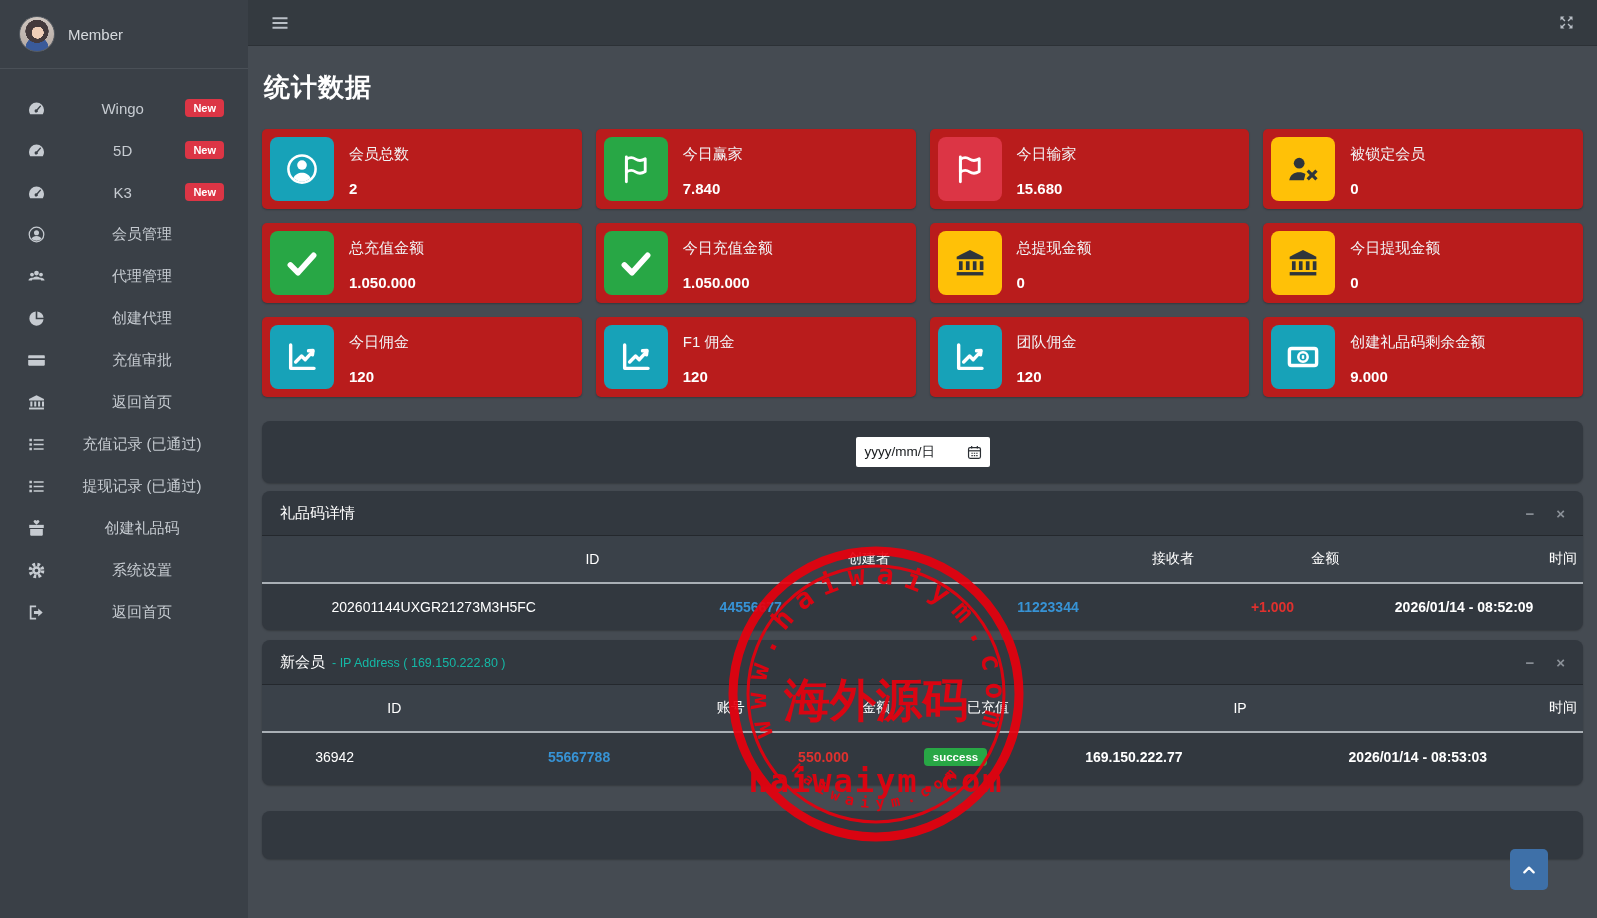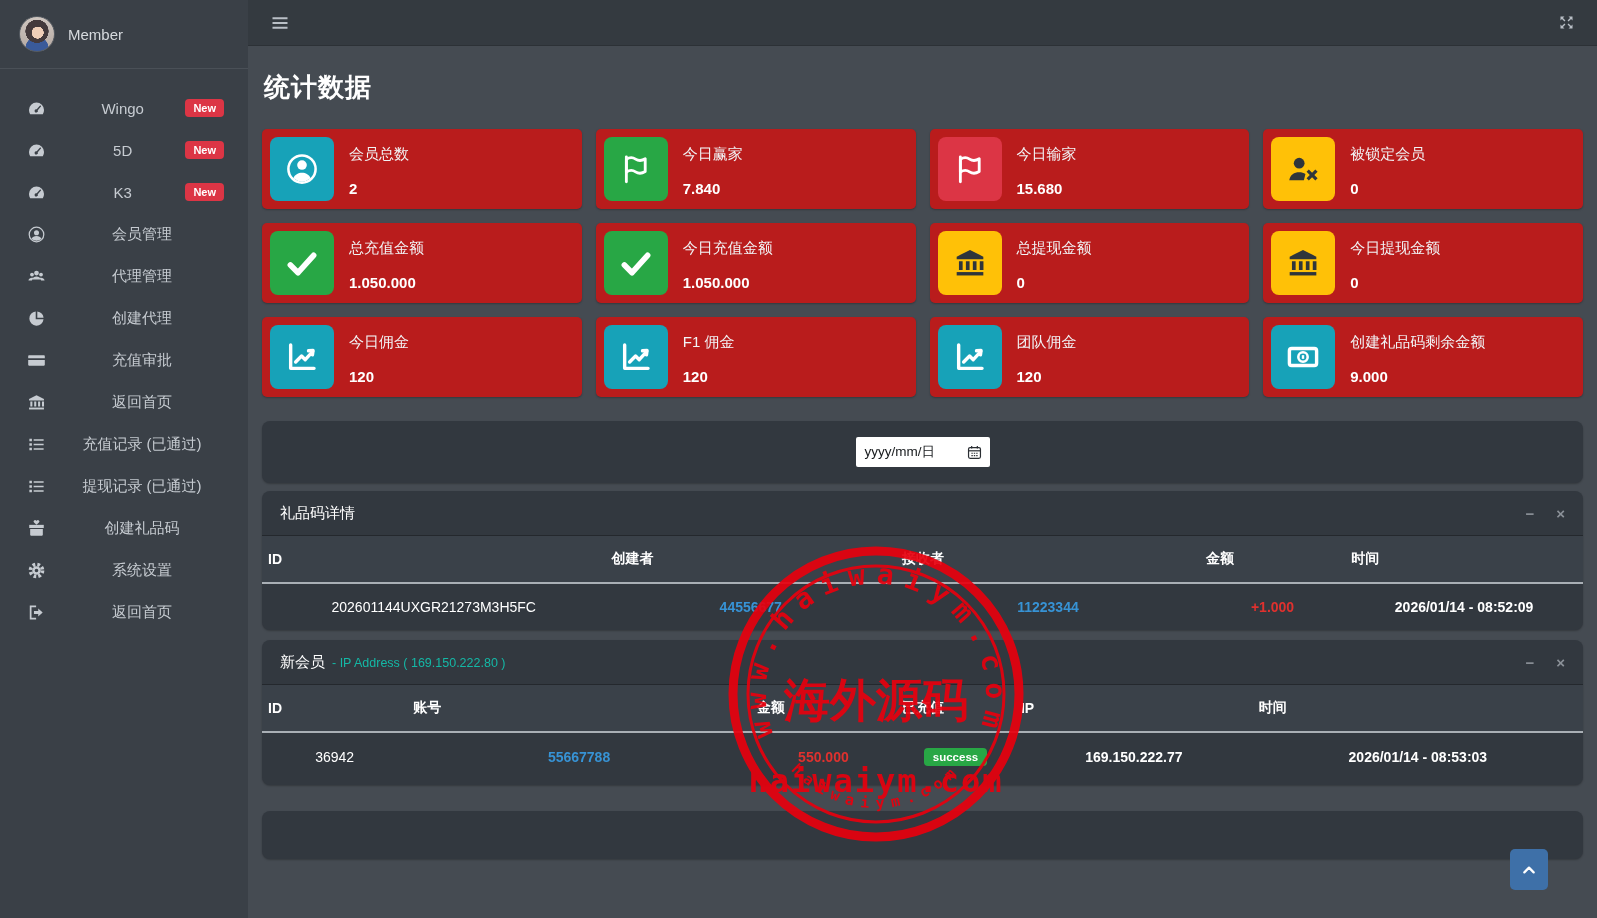--- a/index.html
+++ b/index.html
@@ -56,21 +56,21 @@
   .date-input { background:#fff; color:#15181b; width:134px; height:30px; border-radius:2px; display:flex; align-items:center; padding:0 7px 0 9px; font-size:13.5px; cursor:pointer; }
   .date-input svg { width:17px; height:17px; margin-left:auto; }
 
   .panel-head { display:flex; align-items:baseline; padding:13px 18px 12px; border-bottom:1px solid rgba(0,0,0,.28); }
   .panel-title { font-size:15px; color:#fff; }
   .panel-subtitle { font-size:12.5px; color:#14b8a6; margin-left:7px; }
   .panel-controls { margin-left:auto; display:flex; gap:22px; align-self:center; }
   .panel-ctrl { color:#8b9198; font-weight:bold; font-size:15px; line-height:1; cursor:pointer; }
 
   table.dtable { width:100%; border-collapse:collapse; table-layout:fixed; }
-  .dtable thead th { background:#3a4149; font-weight:bold; font-size:14px; color:#fff; padding:14px 6px; text-align:left; border-bottom:2px solid #a9afb5; }
+  .dtable thead th { background:#3a4149; font-weight:normal; font-size:14px; color:#fff; padding:14px 6px; text-align:right; border-bottom:2px solid #a9afb5; }
   .dtable tbody td { font-size:14px; padding:15px 6px; text-align:center; overflow:hidden; white-space:nowrap; }
   .cell-link { color:#3793d5; font-weight:bold; cursor:pointer; }
   .cell-red { color:#e0312e; font-weight:bold; }
   .cell-time { font-weight:bold; }
   .badge-success { display:inline-block; background:#28a745; color:#fff; font-size:11.5px; font-weight:bold; padding:3px 9px; border-radius:4px; }
 
   .gift-panel { margin-top:8px; }
   .members-panel { margin-top:10px; padding-bottom:4px; }
   .sliver-panel { margin-top:26px; height:48px; }
 

